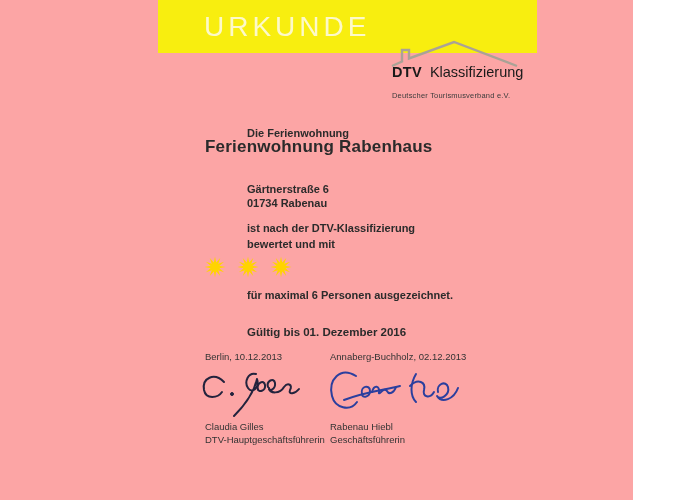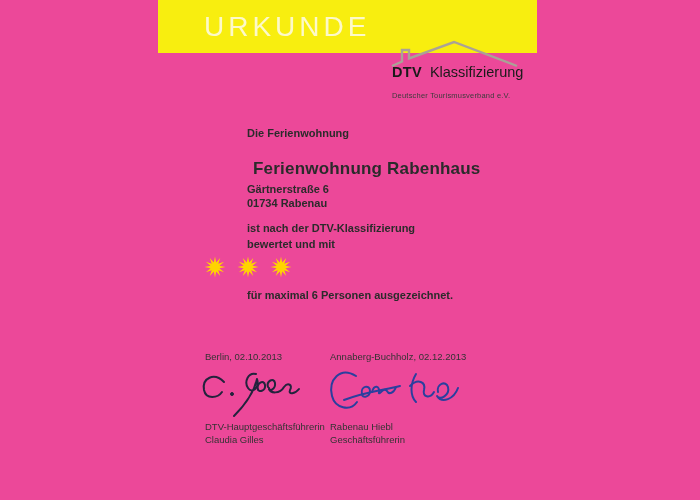--- a/index.html
+++ b/index.html
@@ -1,16 +1,16 @@
 <!DOCTYPE html>
 <html><head>
 <meta charset="utf-8">
 <style>
   html,body{margin:0;padding:0;background:#fff;}
-  .canvas{position:relative;width:700px;height:500px;background:#ec4899;overflow:hidden;
+  .canvas{position:relative;width:633px;height:500px;background:#fca5a5;overflow:hidden;
           font-family:"Liberation Sans",sans-serif;color:#2b2b2b;}
   
   .banner{position:absolute;left:158px;top:0;width:379px;height:53px;display:flex;align-items:center;}
   .banner-title{font-size:28px;font-weight:400;letter-spacing:4px;padding-left:46px;line-height:1;}
   
   .logo{position:absolute;left:388px;top:38px;width:134px;}
   .logo-roof{display:block;}
   .logo-row{display:flex;align-items:flex-start;gap:4px;margin-top:-4px;padding-left:4px;}
   .logo-dtv{font-size:14.5px;font-weight:bold;color:#1a1a1a;letter-spacing:0.3px;}
   .logo-name{font-size:14.5px;color:#1a1a1a;}
@@ -43,41 +43,42 @@
       <svg width="21" height="15" viewBox="0 0 21 15">
         <polygon points="0,0 7,7.5 0,15 4.5,15 11.5,7.5 4.5,0" fill="#c42000"></polygon>
         <polygon points="8.5,0 15.5,7.5 8.5,15 13,15 20,7.5 13,0" fill="#f08300"></polygon>
       </svg>
       <span class="logo-name">Klassifizierung</span>
     </div>
     <div class="logo-sub">Deutscher Tourismusverband e.V.</div>
   </div>
 
   <div class="tline b11" style="top:127px;">Die Ferienwohnung</div>
-  <div class="tline name" style="top:159px;margin-left:48px;">Ferienwohnung Rabenhaus</div>
+  <div class="tline name" style="top:137px;">Ferienwohnung Rabenhaus</div>
   <div class="tline b11" style="top:183px;">Gärtnerstraße 6</div>
   <div class="tline b11" style="top:197px;text-align:right;">01734 Rabenau</div>
   <div class="tline b11" style="top:222px;">ist nach der DTV-Klassifizierung</div>
   <div class="tline b11" style="top:238px;">bewertet und mit</div>
 
   <div class="stars" id="stars">
       <svg width="22" height="22" viewBox="0 0 22 22">
         <polygon points="11.00,0.50 12.19,6.56 16.25,1.91 14.25,7.75 20.09,5.75 15.44,9.81 21.50,11.00 15.44,12.19 20.09,16.25 14.25,14.25 16.25,20.09 12.19,15.44 11.00,21.50 9.81,15.44 5.75,20.09 7.75,14.25 1.91,16.25 6.56,12.19 0.50,11.00 6.56,9.81 1.91,5.75 7.75,7.75 5.75,1.91 9.81,6.56" fill="#ffd400"></polygon>
       </svg>
       <svg width="22" height="22" viewBox="0 0 22 22">
         <polygon points="11.00,0.50 12.19,6.56 16.25,1.91 14.25,7.75 20.09,5.75 15.44,9.81 21.50,11.00 15.44,12.19 20.09,16.25 14.25,14.25 16.25,20.09 12.19,15.44 11.00,21.50 9.81,15.44 5.75,20.09 7.75,14.25 1.91,16.25 6.56,12.19 0.50,11.00 6.56,9.81 1.91,5.75 7.75,7.75 5.75,1.91 9.81,6.56" fill="#ffd400"></polygon>
       </svg>
       <svg width="22" height="22" viewBox="0 0 22 22">
         <polygon points="11.00,0.50 12.19,6.56 16.25,1.91 14.25,7.75 20.09,5.75 15.44,9.81 21.50,11.00 15.44,12.19 20.09,16.25 14.25,14.25 16.25,20.09 12.19,15.44 11.00,21.50 9.81,15.44 5.75,20.09 7.75,14.25 1.91,16.25 6.56,12.19 0.50,11.00 6.56,9.81 1.91,5.75 7.75,7.75 5.75,1.91 9.81,6.56" fill="#ffd400"></polygon>
       </svg>
     </div>
 
   <div class="tline b11" style="top:289px;">für maximal 6 Personen ausgezeichnet.</div>
+  <div class="tline b11" style="top:326px;font-size:11.5px;">Gültig bis 01. Dezember 2016</div>
 
-  <div class="tline small" style="top:351px;">Berlin, 02.10.2013</div>
+  <div class="tline small" style="top:351px;">Berlin, 10.12.2013</div>
   <div class="tline small" style="left:330px;top:351px;">Annaberg-Buchholz, 02.12.2013</div>
 
   <svg class="sig" style="left:196px;top:368px;" width="108" height="52" viewBox="0 0 108 52">
     <path d="M28,14 C18,4 6,10 8,22 C10,32 22,30 26,24" stroke="#23233d" fill="none"></path>
     <circle cx="36" cy="26" r="1.5" stroke="#23233d" fill="#23233d"></circle>
     <path d="M60,6 C52,4 48,14 52,20 C56,26 64,20 61,11 C58,24 48,38 38,48" stroke="#23233d" fill="none"></path>
     <path d="M62,22 C60,15 68,11 69,17 C70,23 62,25 62,21" stroke="#23233d" fill="none"></path>
     <path d="M72,19 C70,13 78,9 79,15 C80,21 72,25 73,20 C74,26 84,26 88,19 C92,14 97,17 94,22 C92,27 99,26 103,21" stroke="#23233d" fill="none"></path>
   </svg>
 
@@ -85,21 +86,21 @@
     <path d="M32,10 C16,0 4,14 8,30 C11,42 26,46 33,36" stroke="#2b3f9e"></path>
     <path d="M38,28 C36,20 46,18 46,25 C46,31 38,33 38,28" stroke="#2b3f9e"></path>
     <path d="M48,26 C50,18 56,20 55,26 C54,31 60,20 63,25 C65,29 70,27 72,21" stroke="#2b3f9e"></path>
     <path d="M20,34 C40,26 60,24 76,20" stroke="#2b3f9e"></path>
     <path d="M92,8 C86,18 86,30 92,36" stroke="#2b3f9e"></path>
     <path d="M86,20 C94,12 102,16 100,24 C98,31 106,33 110,26" stroke="#2b3f9e"></path>
     <path d="M114,26 C112,18 122,14 124,21 C126,29 116,35 113,30 C118,38 130,33 134,22" stroke="#2b3f9e"></path>
   </svg>
 
   <div class="footer-block" style="left:205px;top:421px;">
+    <div>Claudia Gilles</div>
     <div>DTV-Hauptgeschäftsführerin</div>
-    <div>Claudia Gilles</div>
   </div>
   <div class="footer-block" style="left:330px;top:421px;">
     <div>Rabenau Hiebl</div>
     <div>Geschäftsführerin</div>
   </div>
 
 </div>
 
 </body></html>

